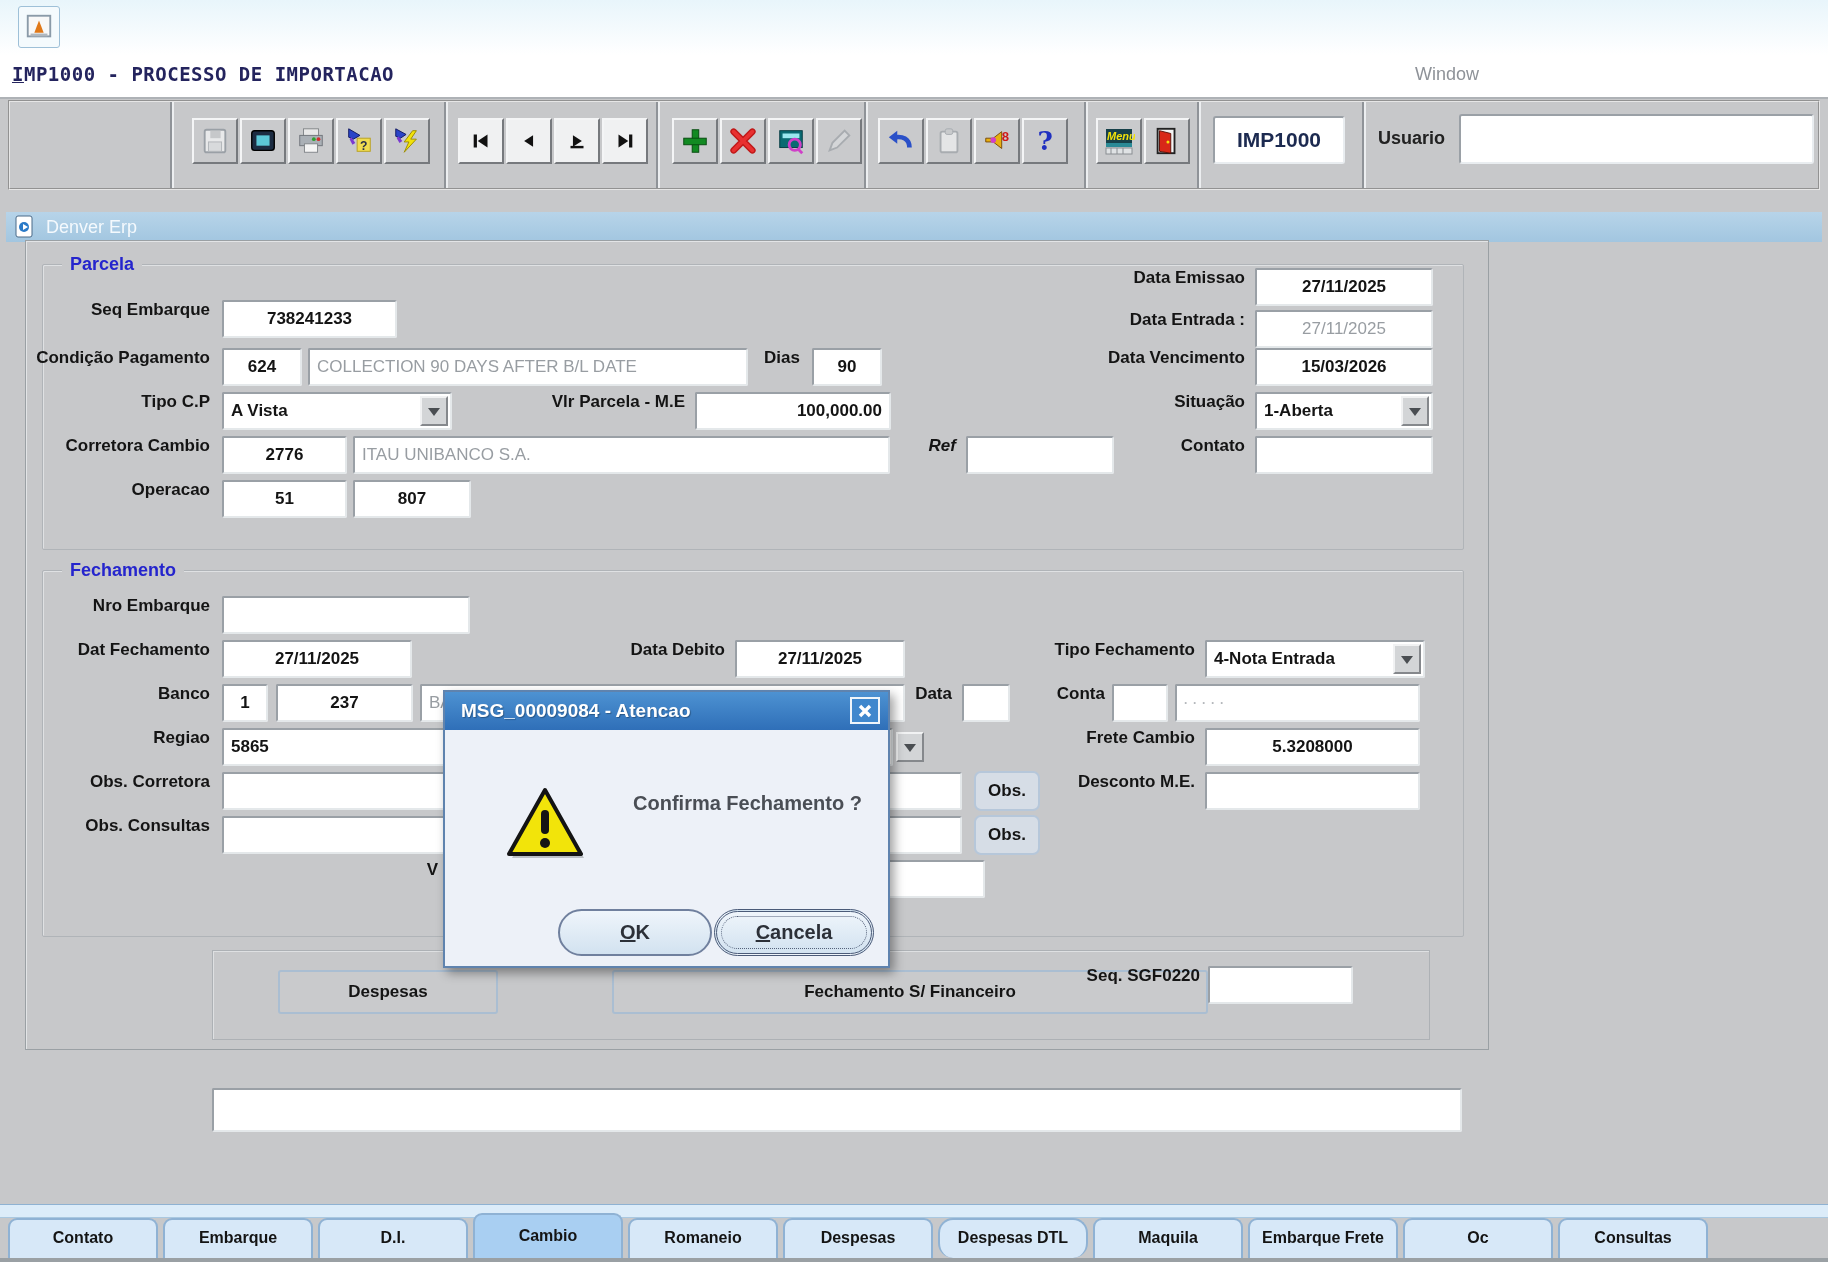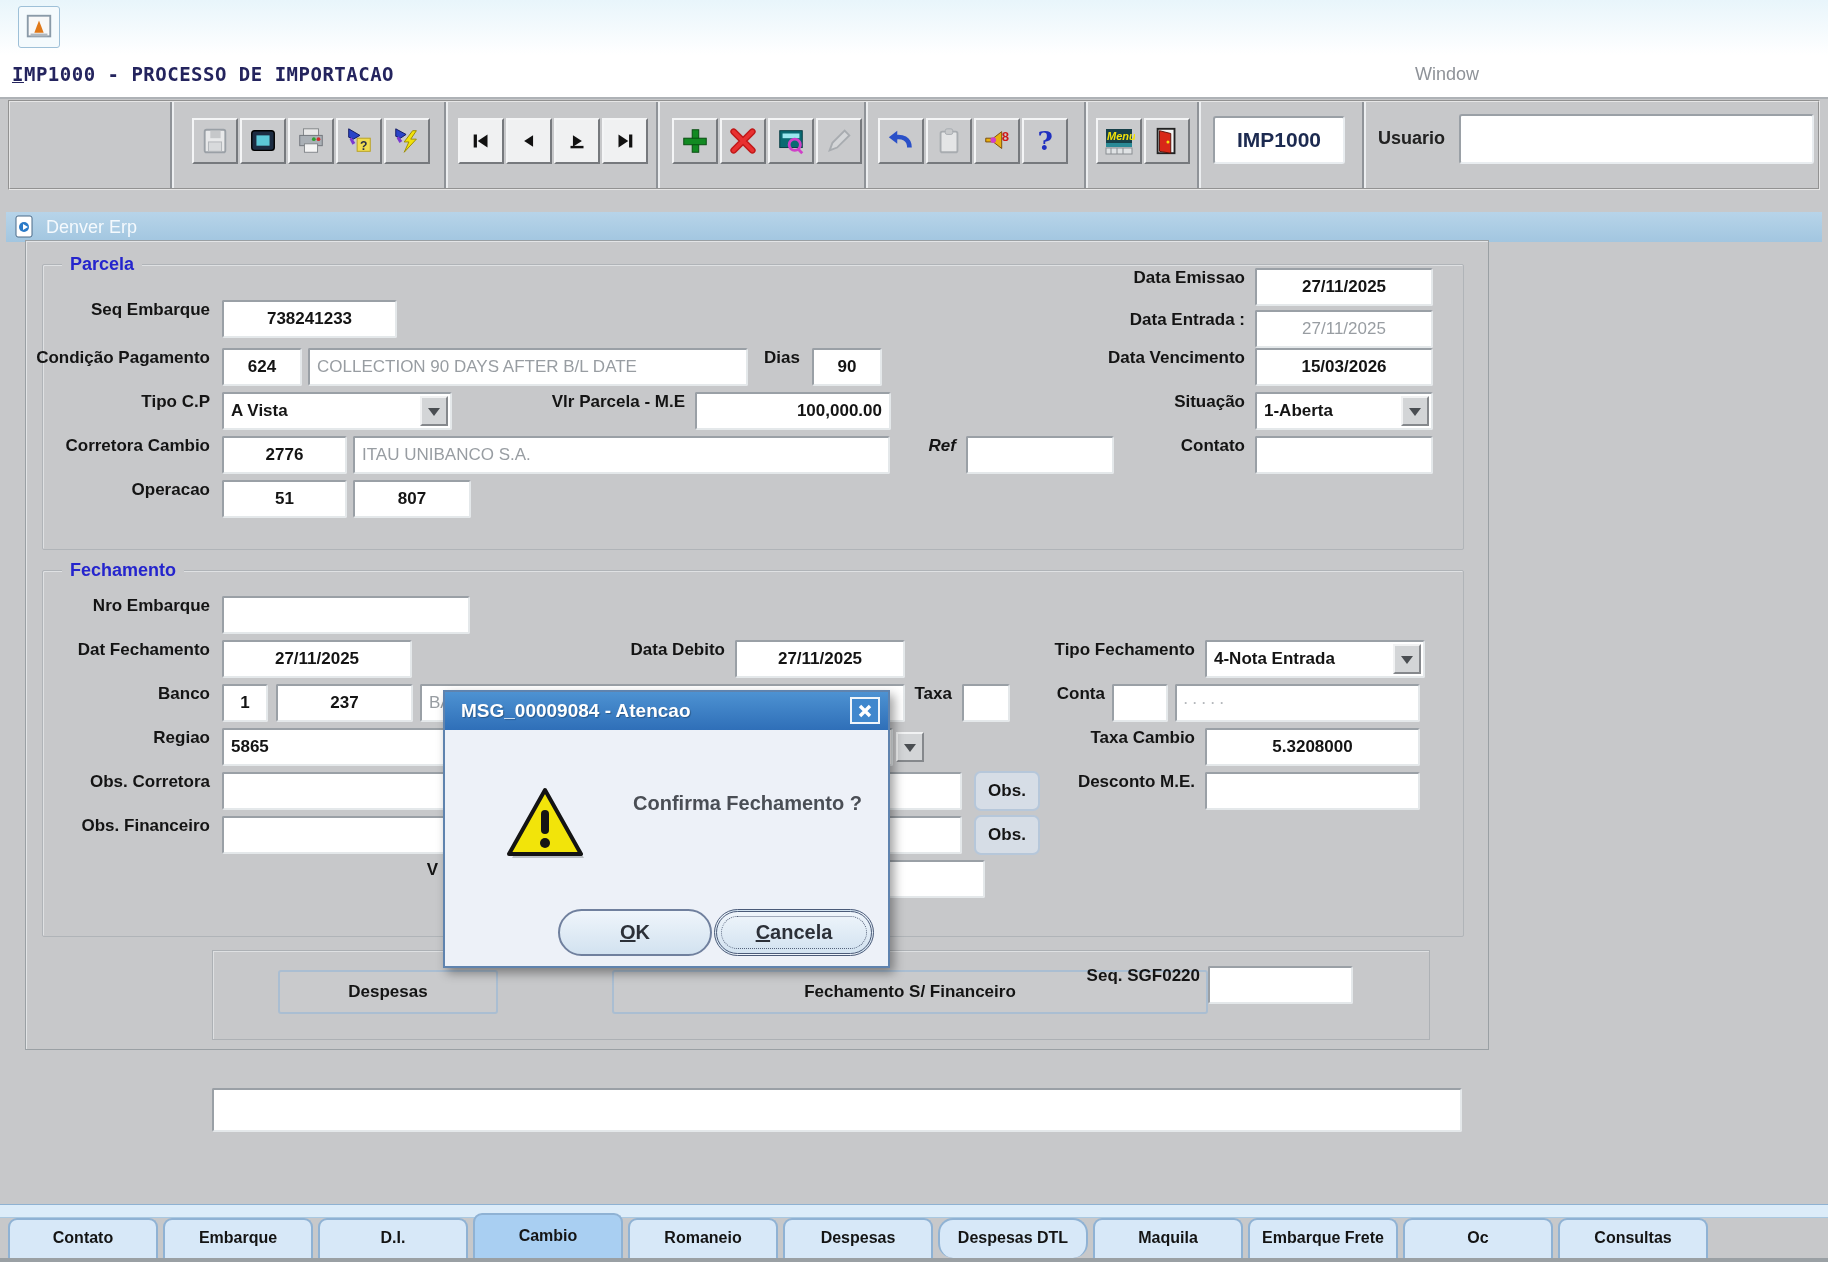--- a/index.html
+++ b/index.html
@@ -317,39 +317,39 @@
   <span class="lbl" style="left:575px;top:640px;width:150px;">Data Debito</span>
   <div class="fld c" style="left:735px;top:640px;width:170px;">27/11/2025</div>
   <span class="lbl" style="left:985px;top:640px;width:210px;">Tipo Fechamento</span>
   <div class="fld" style="left:1205px;top:640px;width:220px;">4-Nota Entrada</div>
   <div class="carrow" style="left:1393px;top:644px;"></div>
 
   <span class="lbl" style="left:0px;top:684px;width:210px;">Banco</span>
   <div class="fld c" style="left:222px;top:684px;width:46px;">1</div>
   <div class="fld c" style="left:276px;top:684px;width:137px;">237</div>
   <div class="fld dis" style="left:420px;top:684px;width:485px;">BANCO B</div>
-  <span class="lbl" style="left:850px;top:684px;width:102px;">Taxa</span>
+  <span class="lbl" style="left:850px;top:684px;width:102px;">Data</span>
   <div class="fld" style="left:962px;top:684px;width:48px;"></div>
   <span class="lbl" style="left:1000px;top:684px;width:105px;">Conta</span>
   <div class="fld" style="left:1112px;top:684px;width:56px;"></div>
   <div class="fld dots" style="left:1175px;top:684px;width:245px;">·····</div>
 
   <span class="lbl" style="left:0px;top:728px;width:210px;">Regiao</span>
   <div class="fld" style="left:222px;top:728px;width:671px;">5865</div>
   <div class="carrow" style="left:896px;top:732px;"></div>
-  <span class="lbl" style="left:985px;top:728px;width:210px;">Taxa Cambio</span>
+  <span class="lbl" style="left:985px;top:728px;width:210px;">Frete Cambio</span>
   <div class="fld c" style="left:1205px;top:728px;width:215px;">5.3208000</div>
 
   <span class="lbl" style="left:0px;top:772px;width:210px;">Obs. Corretora</span>
   <div class="fld" style="left:222px;top:772px;width:740px;"></div>
   <div class="obtn" style="left:974px;top:771px;width:66px;">Obs.</div>
   <span class="lbl" style="left:985px;top:772px;width:210px;">Desconto M.E.</span>
   <div class="fld" style="left:1205px;top:772px;width:215px;"></div>
 
-  <span class="lbl" style="left:0px;top:816px;width:210px;">Obs. Financeiro</span>
+  <span class="lbl" style="left:0px;top:816px;width:210px;">Obs. Consultas</span>
   <div class="fld" style="left:222px;top:816px;width:740px;"></div>
   <div class="obtn" style="left:974px;top:815px;width:66px;">Obs.</div>
 
   <span class="lbl" style="left:408px;top:860px;width:30px;">V</span>
   <div class="fld" style="left:520px;top:860px;width:465px;"></div>
 
   <div class="fpanel"></div>
   <div class="fbtn" style="left:278px;top:970px;width:220px;">Despesas</div>
   <div class="fbtn" style="left:612px;top:970px;width:596px;">Fechamento S/ Financeiro</div>
   <span class="lbl" style="left:1040px;top:966px;width:160px;">Seq. SGF0220</span>

